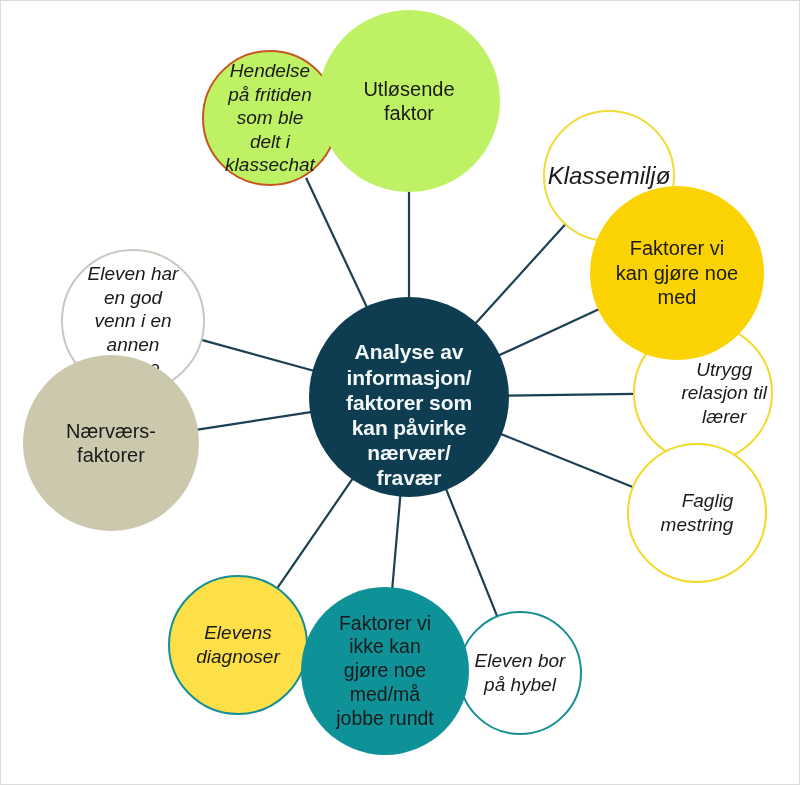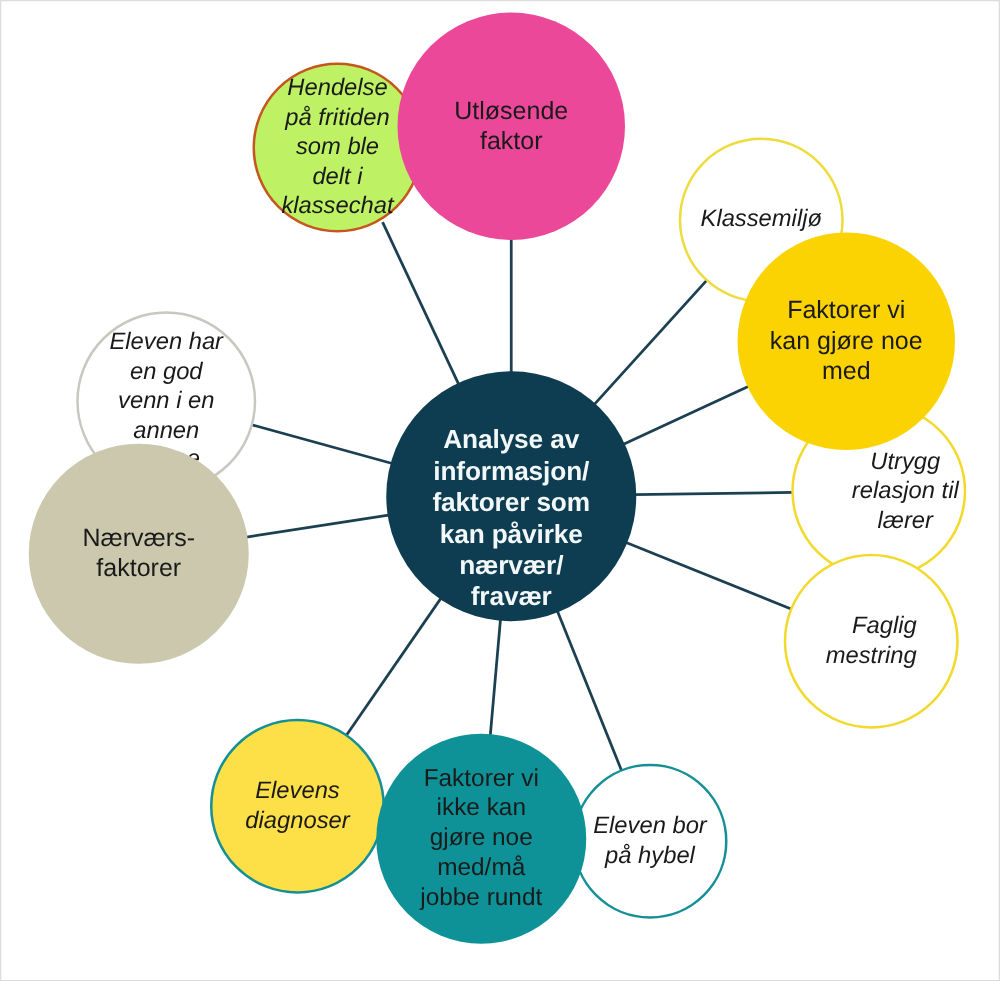--- a/index.html
+++ b/index.html
@@ -102,40 +102,40 @@
 klassechat</span>
       </div>
       <div class="node node-leaf" style="left: 60px; top: 248px; width: 144px; height: 144px; background: rgb(255, 255, 255); border: 2px solid rgb(201, 200, 192);">
         <span class="node-label" style="font-size: 19px; font-style: italic;">Eleven har
 en god
 venn i en
 annen
 klasse</span>
       </div>
       <div class="node node-leaf" style="left: 542px; top: 109px; width: 132px; height: 132px; background: rgb(255, 255, 255); border: 2px solid rgb(238, 219, 60);">
-        <span class="node-label" style="font-size: 19px; ">Klassemiljø</span>
+        <span class="node-label" style="font-size: 24px; ">Klassemiljø</span>
       </div>
       <div class="node node-leaf" style="left: 632px; top: 322px; width: 140px; height: 140px; background: rgb(255, 255, 255); border: 2px solid rgb(242, 217, 43); justify-content: flex-end;">
         <span class="node-label" style="font-size: 19px; font-style: italic;">Utrygg
 relasjon til
 lærer</span>
       </div>
       <div class="node node-leaf" style="left: 626px; top: 442px; width: 140px; height: 140px; background: rgb(255, 255, 255); border: 2px solid rgb(242, 217, 43); text-align: right;">
         <span class="node-label" style="font-size: 19px; font-style: italic;">Faglig
 mestring</span>
       </div>
       <div class="node node-leaf" style="left: 167px; top: 574px; width: 140px; height: 140px; background: #fde047; border: 2px solid rgb(21, 143, 150);">
         <span class="node-label" style="font-size: 19px; font-style: italic;">Elevens
 diagnoser</span>
       </div>
       <div class="node node-leaf" style="left: 457px; top: 610px; width: 124px; height: 124px; background: rgb(255, 255, 255); border: 2px solid rgb(21, 143, 150); align-items: center;">
         <span class="node-label" style="font-size: 19px; font-style: italic;">Eleven bor
 på hybel</span>
       </div>
-      <div class="node node-category" style="left: 317px; top: 9px; width: 182px; height: 182px; background: #ec4899;">
+      <div class="node node-category" style="left: 317px; top: 9px; width: 182px; height: 182px; background: #bef264;">
         <span class="node-label" style="font-size: 20px;">Utløsende
 faktor</span>
       </div>
       <div class="node node-category" style="left: 22px; top: 354px; width: 176px; height: 176px; background: rgb(203, 200, 174); justify-content: center;">
         <span class="node-label" style="font-size: 20px;">Nærværs-
 faktorer</span>
       </div>
       <div class="node node-category" style="left: 589px; top: 185px; width: 174px; height: 174px; background: rgb(251, 211, 3);">
         <span class="node-label" style="font-size: 20px;">Faktorer vi
 kan gjøre noe

